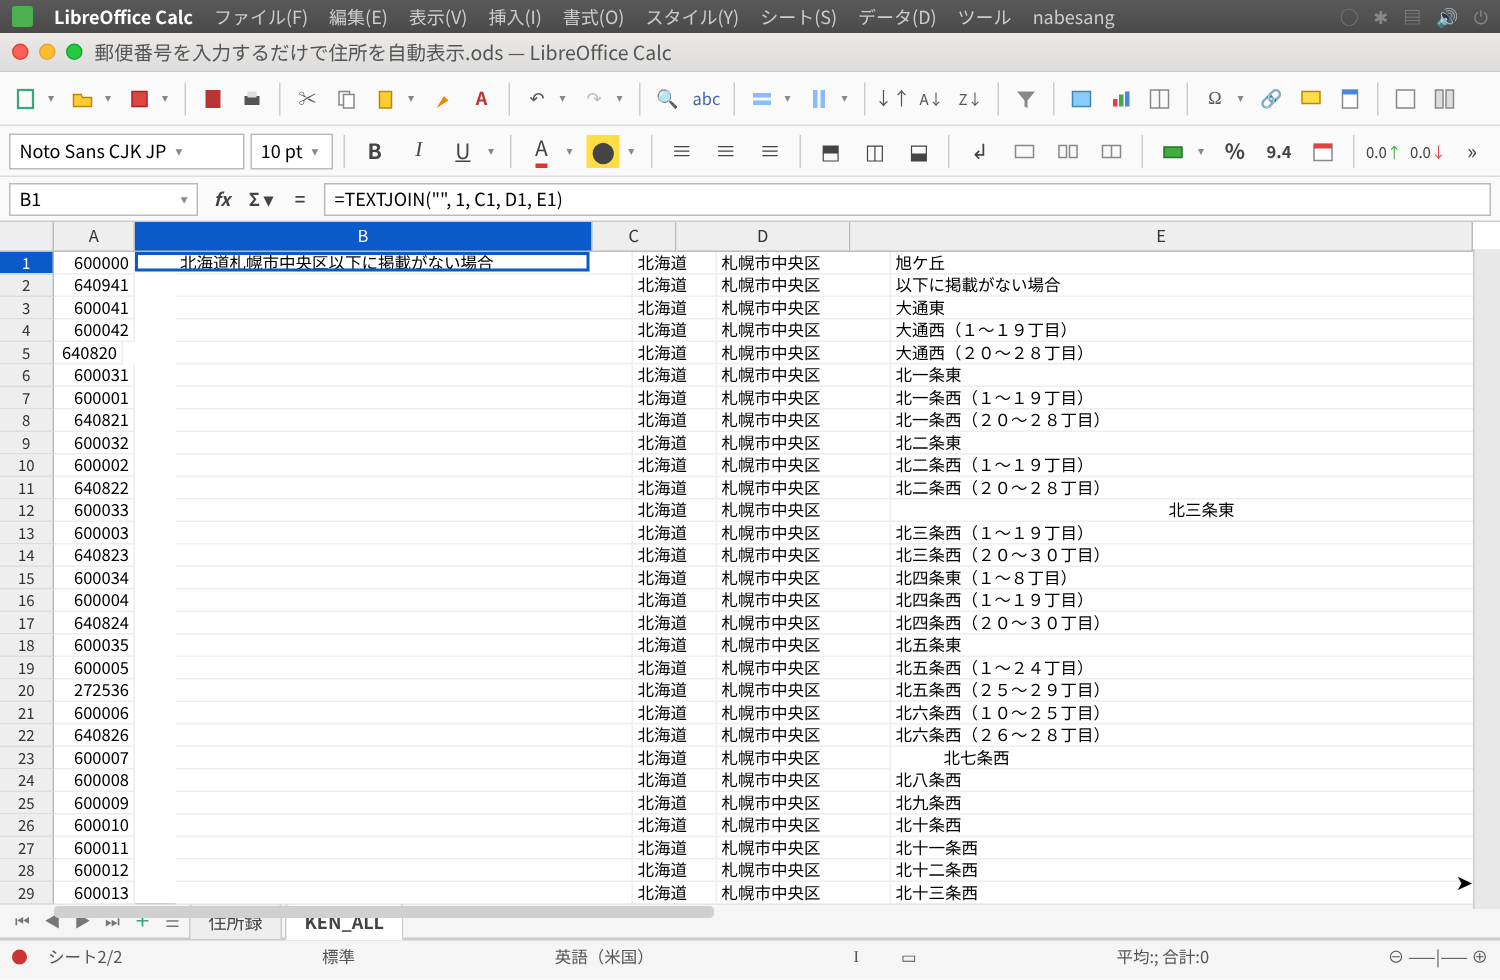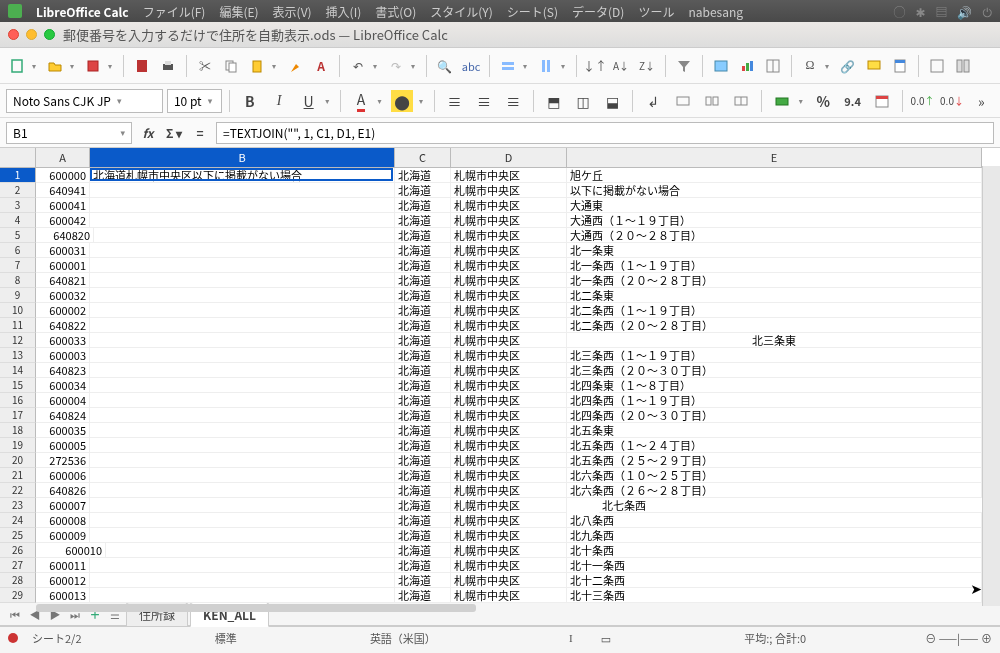--- a/index.html
+++ b/index.html
@@ -361,47 +361,47 @@
         <div class="colhead" style="width: 56px;">C</div>
         <div class="colhead" style="width: 116px;">D</div>
         <div class="colhead" style="width: 415px;">E</div>
       </div>
     <div class="grid" id="grid">
         <div class="col" style="width: 54px;">
           <div class="cell num" style="width: 54px;">600000</div>
           <div class="cell num" style="width: 54px;">640941</div>
           <div class="cell num" style="width: 54px;">600041</div>
           <div class="cell num" style="width: 54px;">600042</div>
-          <div class="cell num" style="width: 58px;">640820</div>
+          <div class="cell num" style="width: 46px;">640820</div>
           <div class="cell num" style="width: 54px;">600031</div>
           <div class="cell num" style="width: 54px;">600001</div>
           <div class="cell num" style="width: 54px;">640821</div>
           <div class="cell num" style="width: 54px;">600032</div>
           <div class="cell num" style="width: 54px; text-align: right;">600002</div>
           <div class="cell num" style="width: 54px;">640822</div>
           <div class="cell num" style="width: 54px;">600033</div>
           <div class="cell num" style="width: 54px;">600003</div>
           <div class="cell num" style="width: 54px;">640823</div>
           <div class="cell num" style="width: 54px;">600034</div>
           <div class="cell num" style="width: 54px;">600004</div>
           <div class="cell num" style="width: 54px;">640824</div>
           <div class="cell num" style="width: 54px;">600035</div>
           <div class="cell num" style="width: 54px;">600005</div>
           <div class="cell num" style="width: 54px;">272536</div>
           <div class="cell num" style="width: 54px;">600006</div>
           <div class="cell num" style="width: 54px;">640826</div>
           <div class="cell num" style="width: 54px;">600007</div>
           <div class="cell num" style="width: 54px;">600008</div>
           <div class="cell num" style="width: 54px;">600009</div>
-          <div class="cell num" style="width: 70px;">600010</div>
+          <div class="cell num" style="width: 54px;">600010</div>
           <div class="cell num" style="width: 54px;">600011</div>
           <div class="cell num" style="width: 54px;">600012</div>
           <div class="cell num" style="width: 54px;">600013</div>
         </div>
-        <div class="col" style="width: 305px;">
+        <div class="col" style="width: 305px; margin-left: 27px;">
           <div class="cell" style="width: 305px;">北海道札幌市中央区以下に掲載がない場合</div>
           <div class="cell" style="width: 305px;"></div>
           <div class="cell" style="width: 305px;"></div>
           <div class="cell" style="width: 305px;"></div>
           <div class="cell" style="width: 305px;"></div>
           <div class="cell" style="width: 305px;"></div>
           <div class="cell" style="width: 305px;"></div>
           <div class="cell" style="width: 305px;"></div>
           <div class="cell" style="width: 305px;"></div>
           <div class="cell" style="width: 305px;"></div>

